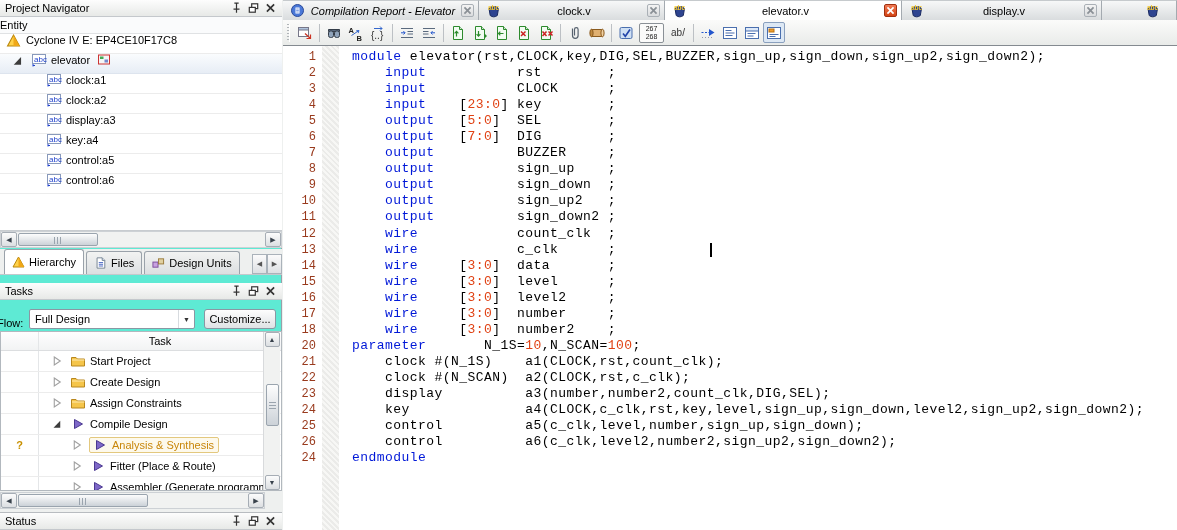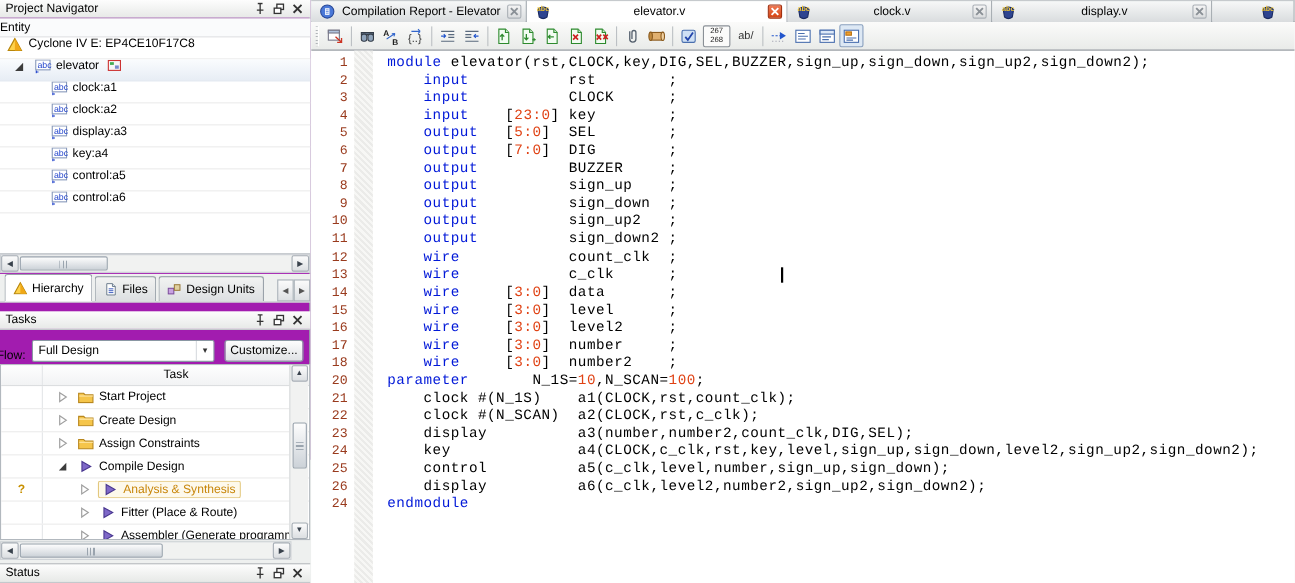--- a/index.html
+++ b/index.html
@@ -2,21 +2,21 @@
 <html style="--keyword: #0018d8; --comment: #00a000; --number: #e04214; --line_number: #993a1d;"><head>
 <meta charset="utf-8">
 <style>
   *{margin:0;padding:0;box-sizing:border-box}
   html,body{width:1177px;height:530px;overflow:hidden}
   body{font-family:"Liberation Sans",sans-serif;font-size:11px;background:#eef0ef;position:relative;color:#000}
   .ic{display:inline-flex;align-items:center;justify-content:center;flex:none}
   .ic svg{display:block}
 
   
-  #left{position:absolute;left:0;top:0;width:282px;height:418px;background:#a21caf;border-right:1px solid #98a0a8}
+  #left{position:absolute;left:0;top:0;width:282px;height:418px;background:#5eead4;border-right:1px solid #98a0a8}
   .ptitle{position:absolute;left:0;width:282px;height:17px;background:linear-gradient(#fdfdfd,#e7e9e7);border-bottom:1px solid #c4c8cc;display:flex;align-items:center;padding:0 5px}
   .ptitle .tsp{flex:1}
   .ticon{width:13px;height:12px;margin-left:4px;display:inline-flex;align-items:center;justify-content:center}
 
   #pnav-body{position:absolute;left:0;top:17px;width:282px;height:214px;background:#fff;border-bottom:1px solid #c8ccd0}
   #entity-head{height:17px;background:#fafbfc;border-bottom:1px solid #e0e2e4;text-align:left;padding:2px 10px 0 0}
   .trow{height:20px;display:flex;align-items:flex-start;border-bottom:1px solid #ececec;white-space:nowrap}
   .trow.lvl0{padding-left:5px}
   .trow.lvl1{padding-left:9px}
   .trow.lvl2{padding-left:45px}
@@ -443,58 +443,58 @@
     <span class="ticon">
         <svg viewBox="0 0 10 10" width="100%" height="100%" fill="none" stroke-width="1">
           <path d="M2 2l6 6M8 2l-6 6" stroke="#333" stroke-width="1.4"></path>
         </svg>
       </span>
   </div>
 </div>
 
 <div id="right">
   <div id="tabstrip">
-      <div class="tab" style="width: 196px;">
+      <div class="tab" style="width: 196px; font-style: italic;">
         <span class="ic">
           <svg viewBox="0 0 15 15" width="100%" height="100%" fill="none" stroke-width="1">
             <circle cx="7.5" cy="7.5" r="6" fill="#4a78d8" stroke="#2a4a9a"></circle>
             <rect x="5.5" y="4.5" width="4" height="6" fill="#fff"></rect>
             <path d="M6.2 6h2.6M6.2 7.5h2.6M6.2 9h2.6" stroke="#4a78d8" stroke-width="0.7"></path>
           </svg>
         </span>
         <span class="tlabel">Compilation Report - Elevator</span>
+        <span class="tclose">
+          <svg viewBox="0 0 9 9" width="100%" height="100%" fill="none" stroke-width="1">
+            <path d="M2 2l5 5M7 2l-5 5" stroke="#888" stroke-width="1.4"></path>
+          </svg>
+        </span>
+      </div>
+      <div class="tab" style="width: 186px;">
+        <span class="ic">
+          <svg viewBox="0 0 15 15" width="100%" height="100%" fill="none" stroke-width="1">
+            <path d="M3 5.5c3-2.6 6.5-2.6 9.5 0l-1.2 7c-2.3 1.8-4.8 1.8-7.1 0Z" fill="#2e4490" stroke="#1a2a60"></path>
+            <text x="2" y="7" font-size="6.5" font-weight="bold" fill="#f4c830">abc</text>
+          </svg>
+        </span>
+        <span class="tlabel">clock.v</span>
         <span class="tclose">
           <svg viewBox="0 0 9 9" width="100%" height="100%" fill="none" stroke-width="1">
             <path d="M2 2l5 5M7 2l-5 5" stroke="#888" stroke-width="1.4"></path>
           </svg>
         </span>
       </div>
       <div class="tab active" style="width: 237px;">
         <span class="ic">
           <svg viewBox="0 0 15 15" width="100%" height="100%" fill="none" stroke-width="1">
             <path d="M3 5.5c3-2.6 6.5-2.6 9.5 0l-1.2 7c-2.3 1.8-4.8 1.8-7.1 0Z" fill="#2e4490" stroke="#1a2a60"></path>
             <text x="2" y="7" font-size="6.5" font-weight="bold" fill="#f4c830">abc</text>
           </svg>
         </span>
         <span class="tlabel">elevator.v</span>
         <span class="tclose red">
-          <svg viewBox="0 0 9 9" width="100%" height="100%" fill="none" stroke-width="1">
-            <path d="M2 2l5 5M7 2l-5 5" stroke="#888" stroke-width="1.4"></path>
-          </svg>
-        </span>
-      </div>
-      <div class="tab" style="width: 186px;">
-        <span class="ic">
-          <svg viewBox="0 0 15 15" width="100%" height="100%" fill="none" stroke-width="1">
-            <path d="M3 5.5c3-2.6 6.5-2.6 9.5 0l-1.2 7c-2.3 1.8-4.8 1.8-7.1 0Z" fill="#2e4490" stroke="#1a2a60"></path>
-            <text x="2" y="7" font-size="6.5" font-weight="bold" fill="#f4c830">abc</text>
-          </svg>
-        </span>
-        <span class="tlabel">clock.v</span>
-        <span class="tclose">
           <svg viewBox="0 0 9 9" width="100%" height="100%" fill="none" stroke-width="1">
             <path d="M2 2l5 5M7 2l-5 5" stroke="#888" stroke-width="1.4"></path>
           </svg>
         </span>
       </div>
       <div class="tab" style="width: 200px;">
         <span class="ic">
           <svg viewBox="0 0 15 15" width="100%" height="100%" fill="none" stroke-width="1">
             <path d="M3 5.5c3-2.6 6.5-2.6 9.5 0l-1.2 7c-2.3 1.8-4.8 1.8-7.1 0Z" fill="#2e4490" stroke="#1a2a60"></path>
             <text x="2" y="7" font-size="6.5" font-weight="bold" fill="#f4c830">abc</text>
@@ -711,18 +711,18 @@
         <div class="cl"><span class="ln">15</span><span class="gap"></span><span class="ct"><span class="sg-p">    </span><span class="sg-k">wire</span><span class="sg-p">     [</span><span class="sg-n">3:0</span><span class="sg-p">]  level      ;</span></span></div>
         <div class="cl"><span class="ln">16</span><span class="gap"></span><span class="ct"><span class="sg-p">    </span><span class="sg-k">wire</span><span class="sg-p">     [</span><span class="sg-n">3:0</span><span class="sg-p">]  level2     ;</span></span></div>
         <div class="cl"><span class="ln">17</span><span class="gap"></span><span class="ct"><span class="sg-p">    </span><span class="sg-k">wire</span><span class="sg-p">     [</span><span class="sg-n">3:0</span><span class="sg-p">]  number     ;</span></span></div>
         <div class="cl"><span class="ln">18</span><span class="gap"></span><span class="ct"><span class="sg-p">    </span><span class="sg-k">wire</span><span class="sg-p">     [</span><span class="sg-n">3:0</span><span class="sg-p">]  number2    ;</span></span></div>
         <div class="cl"><span class="ln">20</span><span class="gap"></span><span class="ct"><span class="sg-k">parameter</span><span class="sg-p">       N_1S=</span><span class="sg-n">10</span><span class="sg-p">,N_SCAN=</span><span class="sg-n">100</span><span class="sg-p">;</span></span></div>
         <div class="cl"><span class="ln">21</span><span class="gap"></span><span class="ct"><span class="sg-p">    clock #(N_1S)    a1(CLOCK,rst,count_clk);</span></span></div>
         <div class="cl"><span class="ln">22</span><span class="gap"></span><span class="ct"><span class="sg-p">    clock #(N_SCAN)  a2(CLOCK,rst,c_clk);</span></span></div>
         <div class="cl"><span class="ln">23</span><span class="gap"></span><span class="ct"><span class="sg-p">    display          a3(number,number2,count_clk,DIG,SEL);</span></span></div>
         <div class="cl"><span class="ln">24</span><span class="gap"></span><span class="ct"><span class="sg-p">    key              a4(CLOCK,c_clk,rst,key,level,sign_up,sign_down,level2,sign_up2,sign_down2);</span></span></div>
         <div class="cl"><span class="ln">25</span><span class="gap"></span><span class="ct"><span class="sg-p">    control          a5(c_clk,level,number,sign_up,sign_down);</span></span></div>
-        <div class="cl"><span class="ln">26</span><span class="gap"></span><span class="ct"><span class="sg-p">    display          a6(c_clk,level2,number2,sign_up2,sign_down2);</span></span></div>
+        <div class="cl"><span class="ln">26</span><span class="gap"></span><span class="ct"><span class="sg-p">    control          a6(c_clk,level2,number2,sign_up2,sign_down2);</span></span></div>
         <div class="cl"><span class="ln">24</span><span class="gap"></span><span class="ct"><span class="sg-k">endmodule</span></span></div>
       </div>
     <div id="caret" style="left: 427px; top: 196.6px;"></div>
   </div>
 </div>
 
 </body></html>

